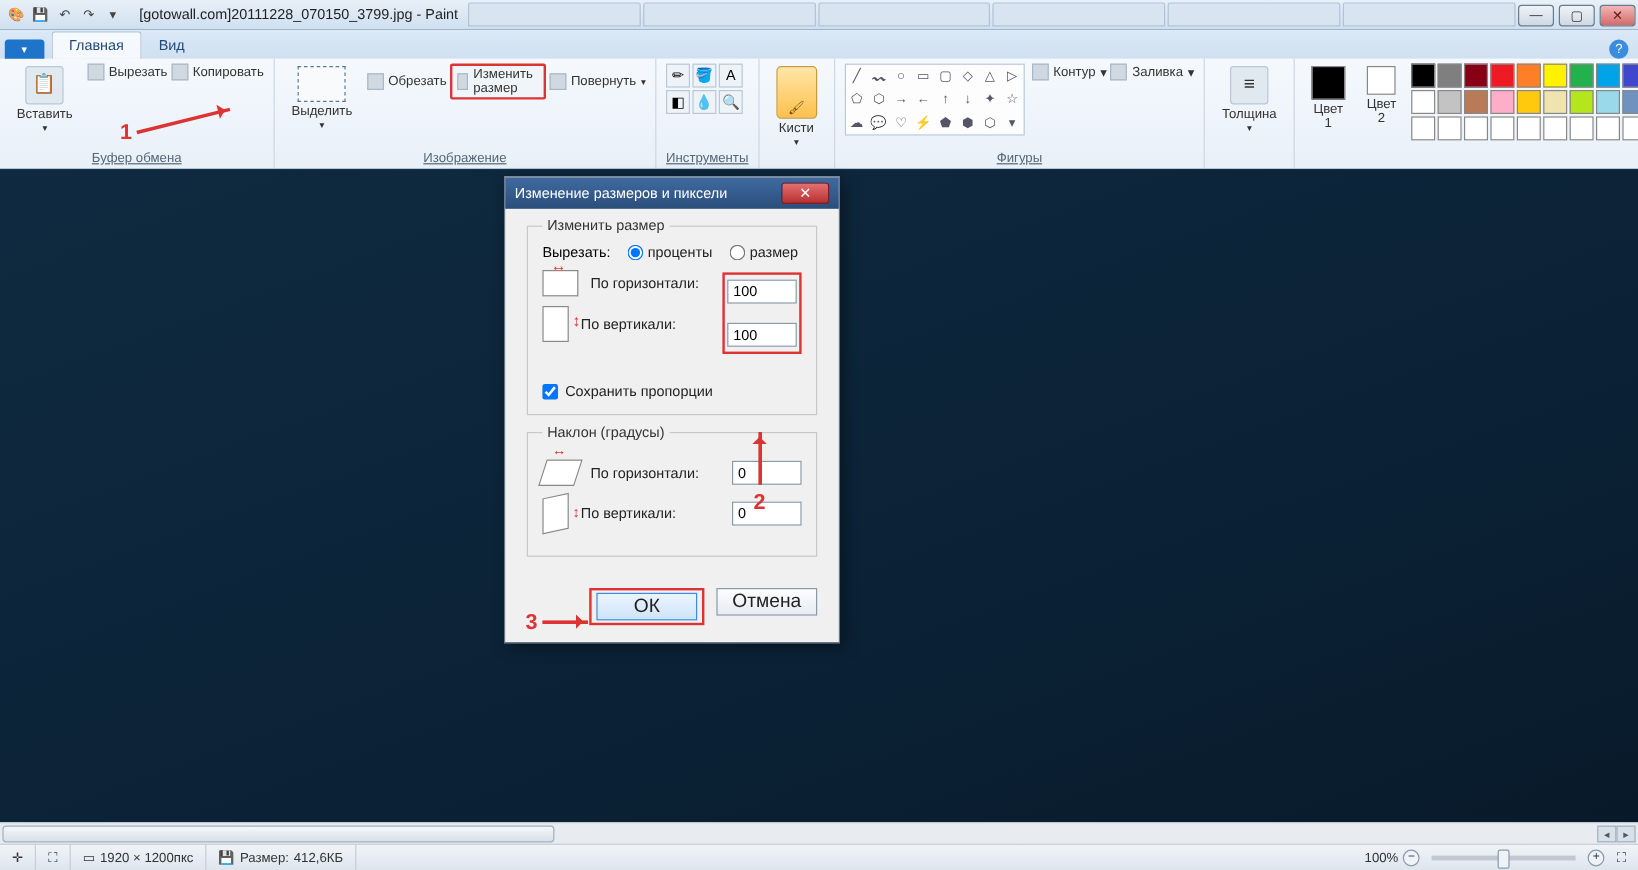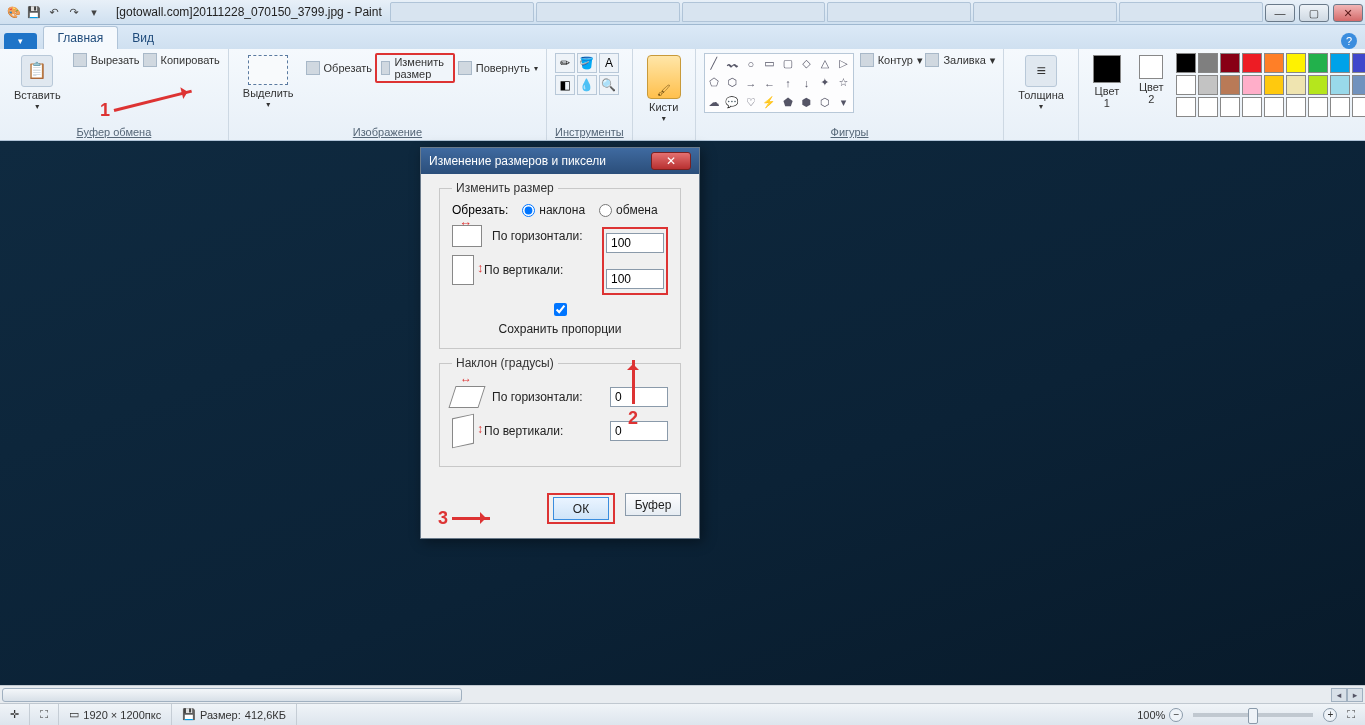--- a/index.html
+++ b/index.html
@@ -77,23 +77,23 @@
 .row .thumb-ico.vert::after{content:"↕";position:absolute;left:24px;top:4px;color:#d33;font-size:13px;}
 .row .skew-ico{ width:30px; height:22px; border:1px solid #888; background:#fff; transform:skewX(-18deg);}  
 .row .skew-ico.h::before{content:"↔";position:absolute;color:#d33;font-size:12px;transform:skewX(18deg) translate(6px,-16px);}
 .row .skew-ico.v{ width:22px; height:30px; transform:skewY(-12deg);} 
 .row .skew-ico.v::before{content:"↕";position:absolute;color:#d33;font-size:12px;transform:skewY(12deg) translate(24px,4px);}
 .row label{ flex:1; color:#222; }
 .row input[type=text]{ width:58px; height:20px; border:1px solid #8a9aaa; padding:0 4px; font-size:12px;}
 .hlbox{ border:2px solid #d33; padding:2px; display:inline-block;}
 .radio-row{ display:flex; align-items:center; gap:14px; margin-bottom:6px;}
 .radio-row label{ display:flex; align-items:center; gap:4px; color:#222;}
-.chk-row{ display:flex; align-items:center; gap:6px; margin-top:8px; color:#222;flex-direction:column;}
+.chk-row{ display:flex; align-items:center; gap:6px; margin-top:24px; color:#222;}
 .dlgbtns{ display:flex; justify-content:flex-end; gap:10px; padding:0 18px 14px 18px;}
-.dlgbtns button{ width:56px; height:23px; border:1px solid #8a9aaa; background:linear-gradient(#fdfdfe,#e6ecf2); font-size:12px; color:#222;}
+.dlgbtns button{ width:84px; height:23px; border:1px solid #8a9aaa; background:linear-gradient(#fdfdfe,#e6ecf2); font-size:16px; color:#222;}
 .dlgbtns .ok{ border:1px solid #3a8dde; background:linear-gradient(#eaf4ff,#cfe4f8);}
 .hl-ok{ border:2px solid #d33; padding:2px 4px; display:inline-block;}
 
 
 .annot{ position:absolute; color:#d33; font-weight:bold; font-size:18px; z-index:50; display:flex; align-items:center; gap:4px;}
 .arrow-r{ width:38px; height:3px; background:#d33; position:relative;}
 .arrow-r::after{content:"";position:absolute;right:-2px;top:-5px;border:6px solid transparent;border-left-color:#d33;}
 .arrow-u{ width:3px; height:44px; background:#d33; position:relative;}
 .arrow-u::after{content:"";position:absolute;top:-2px;left:-5px;border:6px solid transparent;border-bottom-color:#d33;}
 
@@ -332,28 +332,28 @@
 <div class="dialog">
   <div class="dtitle">
     <span>Изменение размеров и пиксели</span>
     <span class="x">✕</span>
   </div>
   <div class="dbody">
     <div class="fieldset">
       <span class="legend">Изменить размер</span>
       <div class="inner">
         <div class="radio-row">
-          <span>Обрезать:</span>
+          <span>Вырезать:</span>
           <label>
               <input type="radio" checked="" style=""> 
-              <span>наклона</span>
+              <span>проценты</span>
             </label>
           <label>
               <input type="radio" style=""> 
-              <span>обмена</span>
+              <span>размер</span>
             </label>
         </div>
         <div class="hlbox" style="float:right;margin-top:4px">
           <div class="row" style="margin:2px 0">
             <input type="text" value="100" style="">
           </div>
           <div class="row" style="margin:16px 0 2px 0">
             <input type="text" value="100" style="">
           </div>
         </div>
@@ -384,21 +384,21 @@
         <div class="row">
           <span class="skew-ico v"></span>
           <label>По вертикали:</label>
           <input type="text" value="0" style="">
         </div>
       </div>
     </div>
   </div>
   <div class="dlgbtns">
     <span class="hl-ok"><button class="ok">ОК</button></span>
-    <button>Буфер</button>
+    <button>Отмена</button>
   </div>
 </div>
 
 <div class="annot" style="left:100px; top:100px;">
   <span>1</span>
   <span class="arrow-r" style="width:80px;transform:rotate(-14deg);transform-origin:left center;"></span>
 </div>
 <div class="annot" style="left:628px; top:360px; flex-direction:column;">
   <span class="arrow-u"></span>
   <span>2</span>

